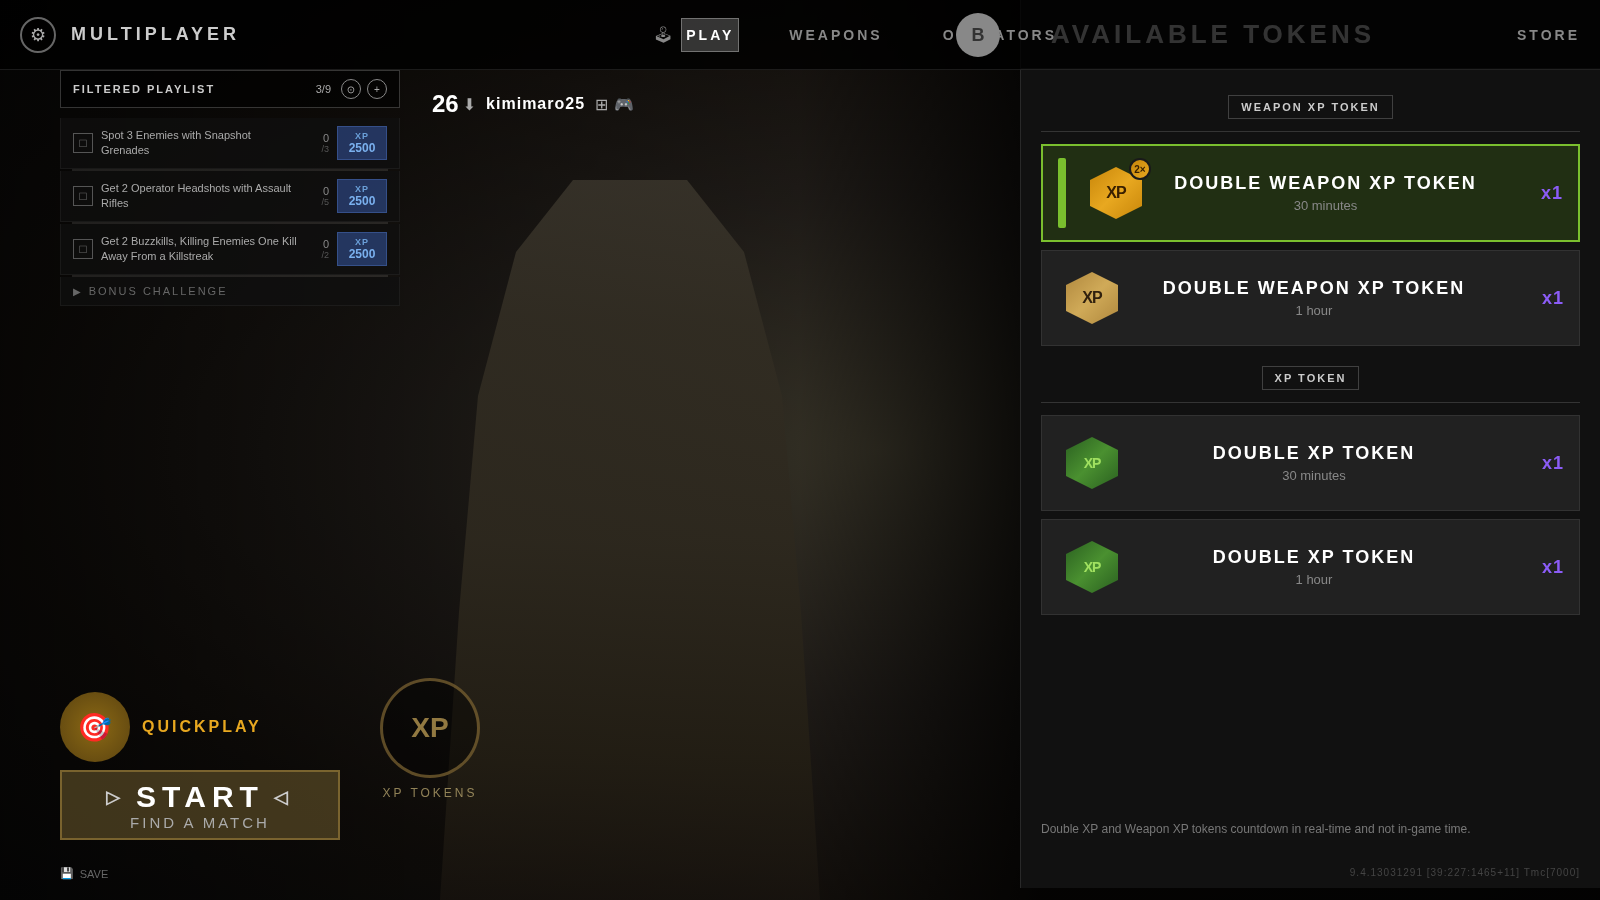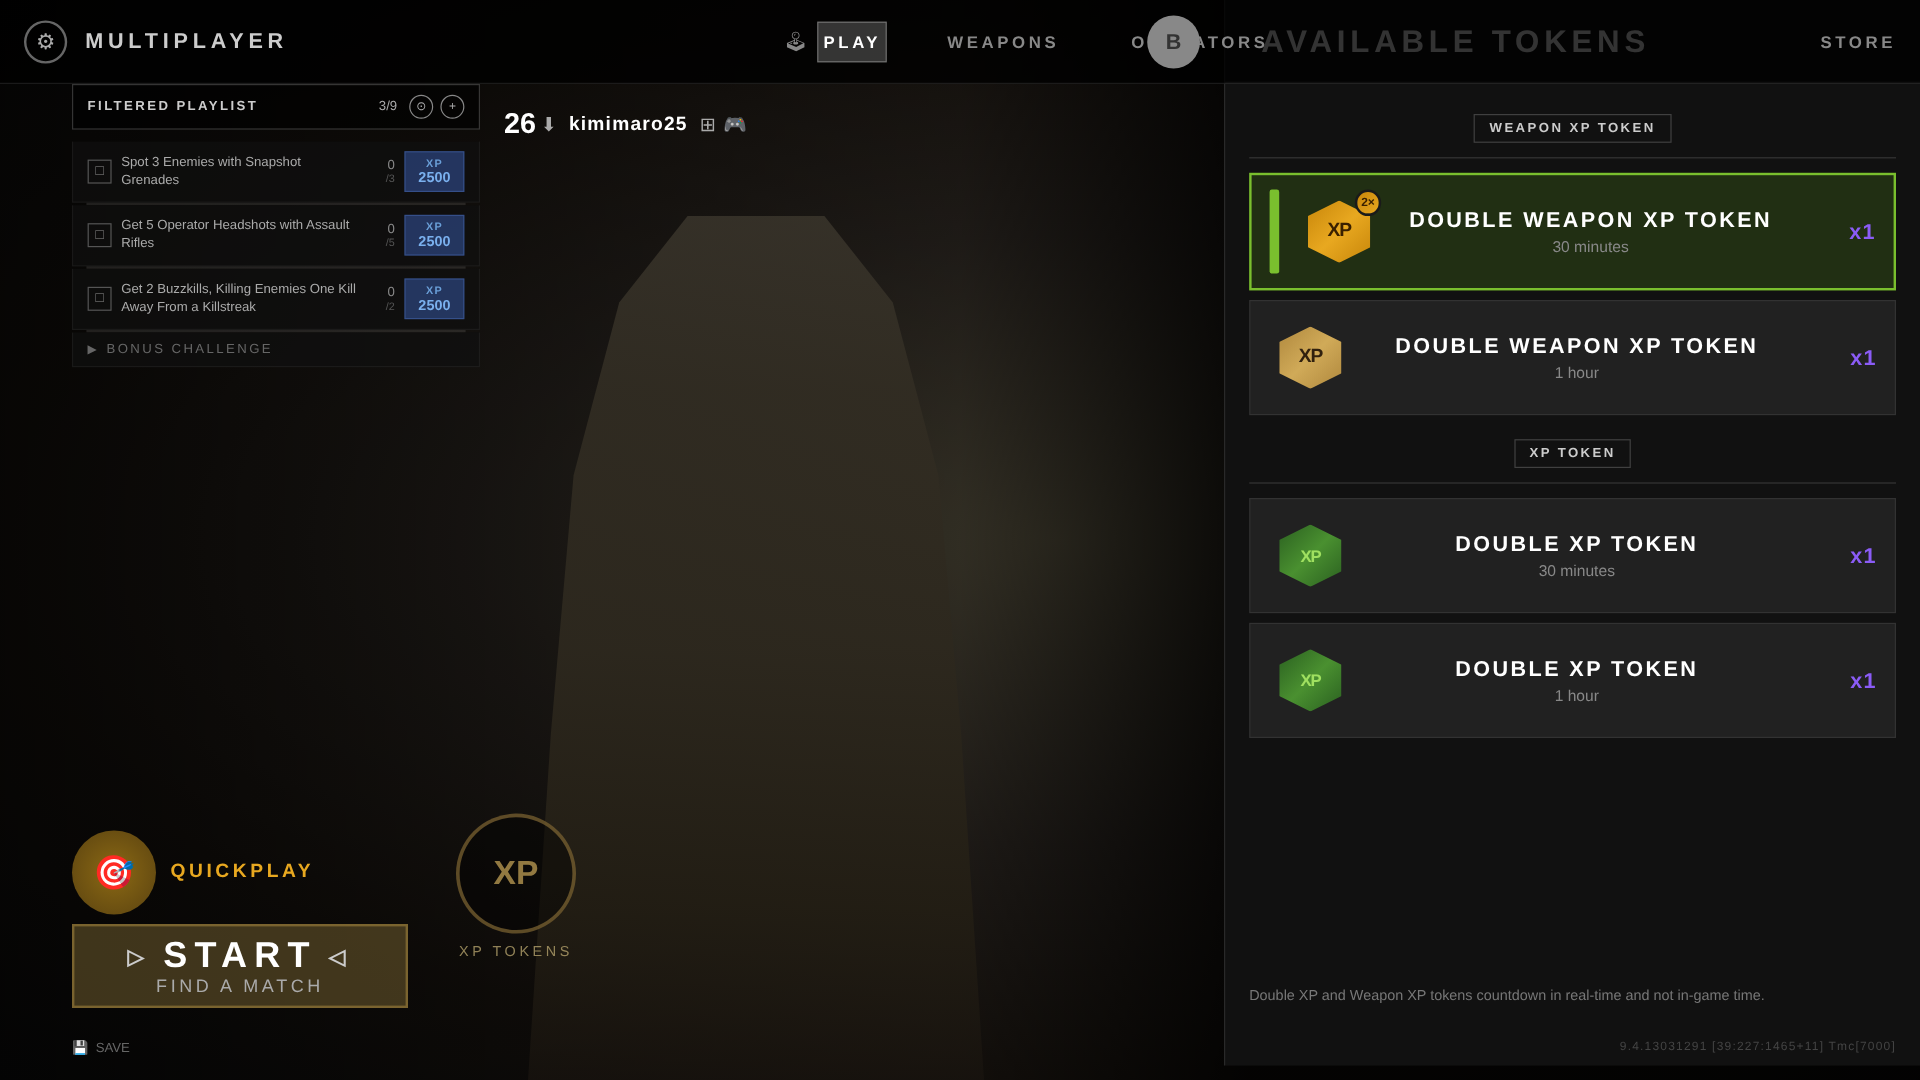--- a/index.html
+++ b/index.html
@@ -318,21 +318,21 @@
       font-size: 11px;
       color: #666;
       letter-spacing: 2px;
       text-transform: uppercase;
     }
 
     
     .player-info {
       position: absolute;
       top: 90px;
-      left: 420px;
+      left: 432px;
       display: flex;
       align-items: center;
       gap: 10px;
       z-index: 5;
     }
 
     .player-level {
       display: flex;
       align-items: center;
       gap: 4px;
@@ -763,21 +763,21 @@
     </div>
     <div class="xp-badge">
       <div class="xp-label">XP</div>
       <div class="xp-value">2500</div>
     </div>
   </div>
   <div class="progress-bar-thin"></div>
 
   <div class="challenge-item">
     <div class="challenge-checkbox">☐</div>
-    <span class="challenge-text">Get 5 Operator Headshots with Assault Rifles</span>
+    <span class="challenge-text">Get 2 Operator Headshots with Assault Rifles</span>
     <div style="text-align:right">
       <div class="challenge-progress">0</div>
       <div class="challenge-progress-sub">/5</div>
     </div>
     <div class="xp-badge">
       <div class="xp-label">XP</div>
       <div class="xp-value">2500</div>
     </div>
   </div>
   <div class="progress-bar-thin"></div>

